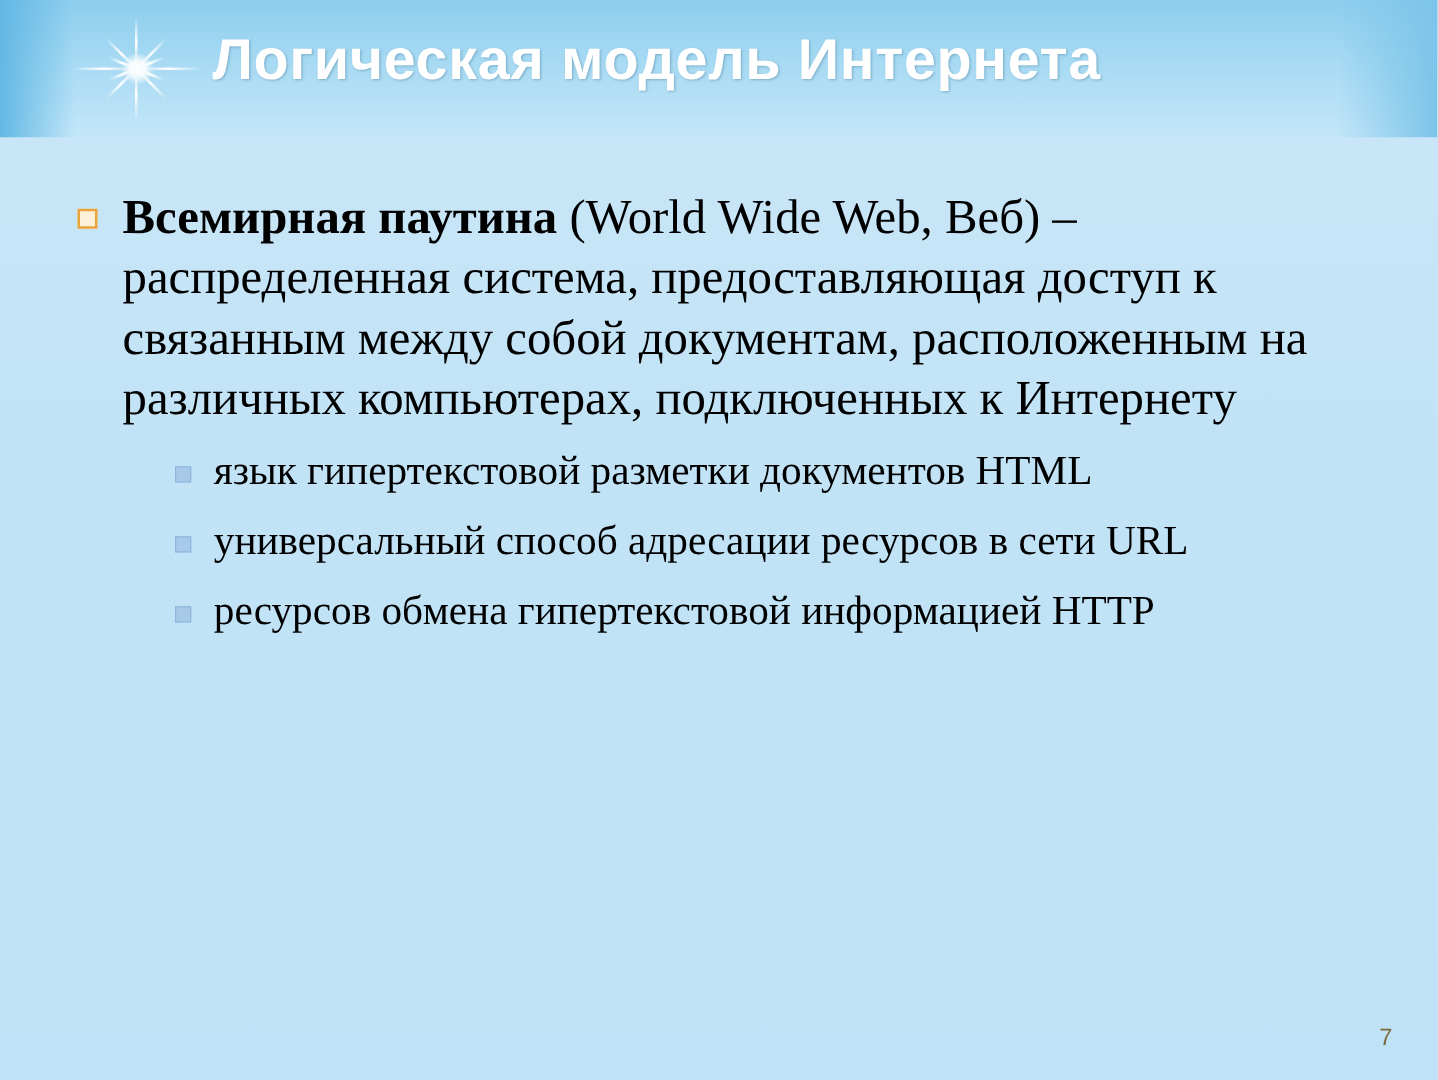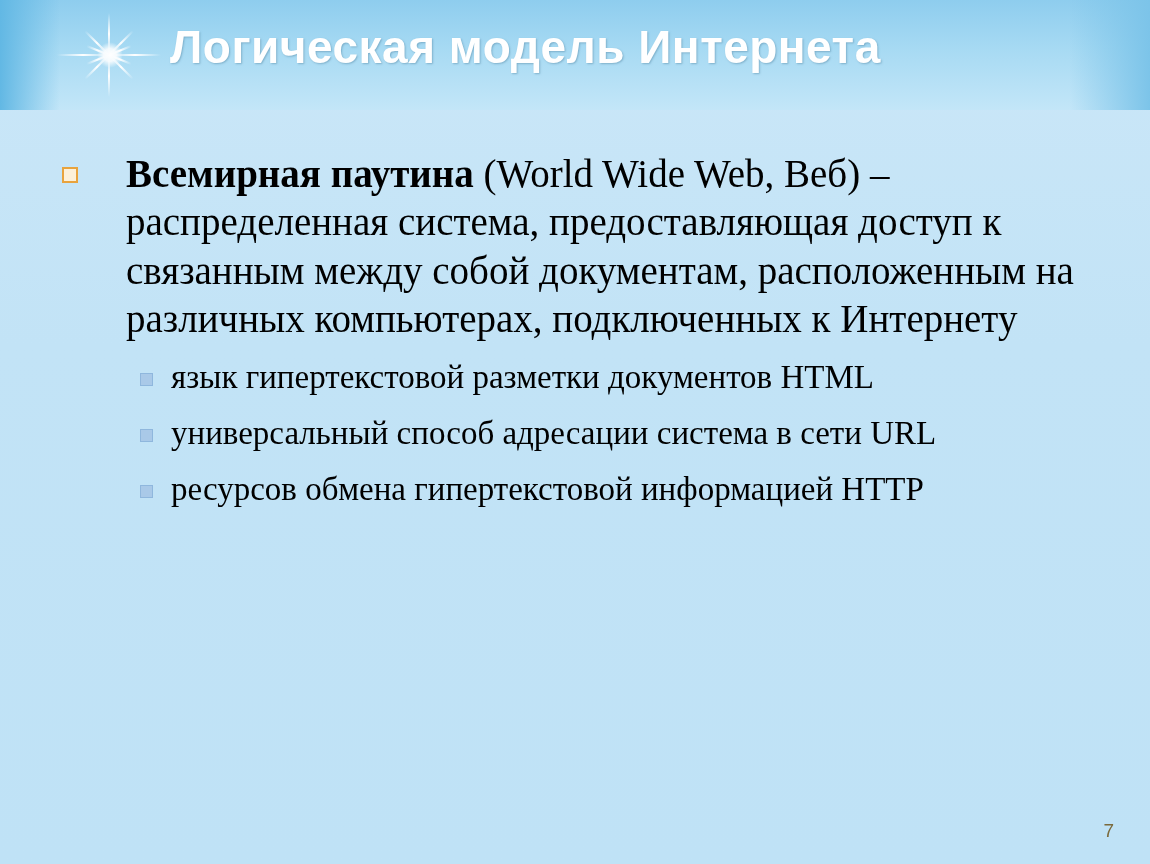--- a/index.html
+++ b/index.html
@@ -88,21 +88,20 @@
   .content {
     position: absolute;
     left: 62px;
     top: 150px;
     width: 1030px;
   }
   .bullet-l1 {
     display: flex;
     align-items: flex-start;
     margin-bottom: 14px;
-    gap: 28px;
   }
   .marker-l1 {
     flex: 0 0 auto;
     width: 16px;
     height: 16px;
     margin-top: 17px;
     margin-right: 20px;
     border: 2px solid #e8a33d;
     background: #fdf0d8;
     box-sizing: border-box;
@@ -189,21 +188,21 @@
 
     <div class="sub-list">
 
       <div class="bullet-l2">
         <div class="marker-l2"></div>
         <div class="text-l2">язык гипертекстовой разметки документов HTML</div>
       </div>
 
       <div class="bullet-l2">
         <div class="marker-l2"></div>
-        <div class="text-l2">универсальный способ адресации система в сети URL</div>
+        <div class="text-l2">универсальный способ адресации ресурсов в сети URL</div>
       </div>
 
       <div class="bullet-l2">
         <div class="marker-l2"></div>
         <div class="text-l2">ресурсов обмена гипертекстовой информацией HTTP</div>
       </div>
 
     </div>
   </div>
 

